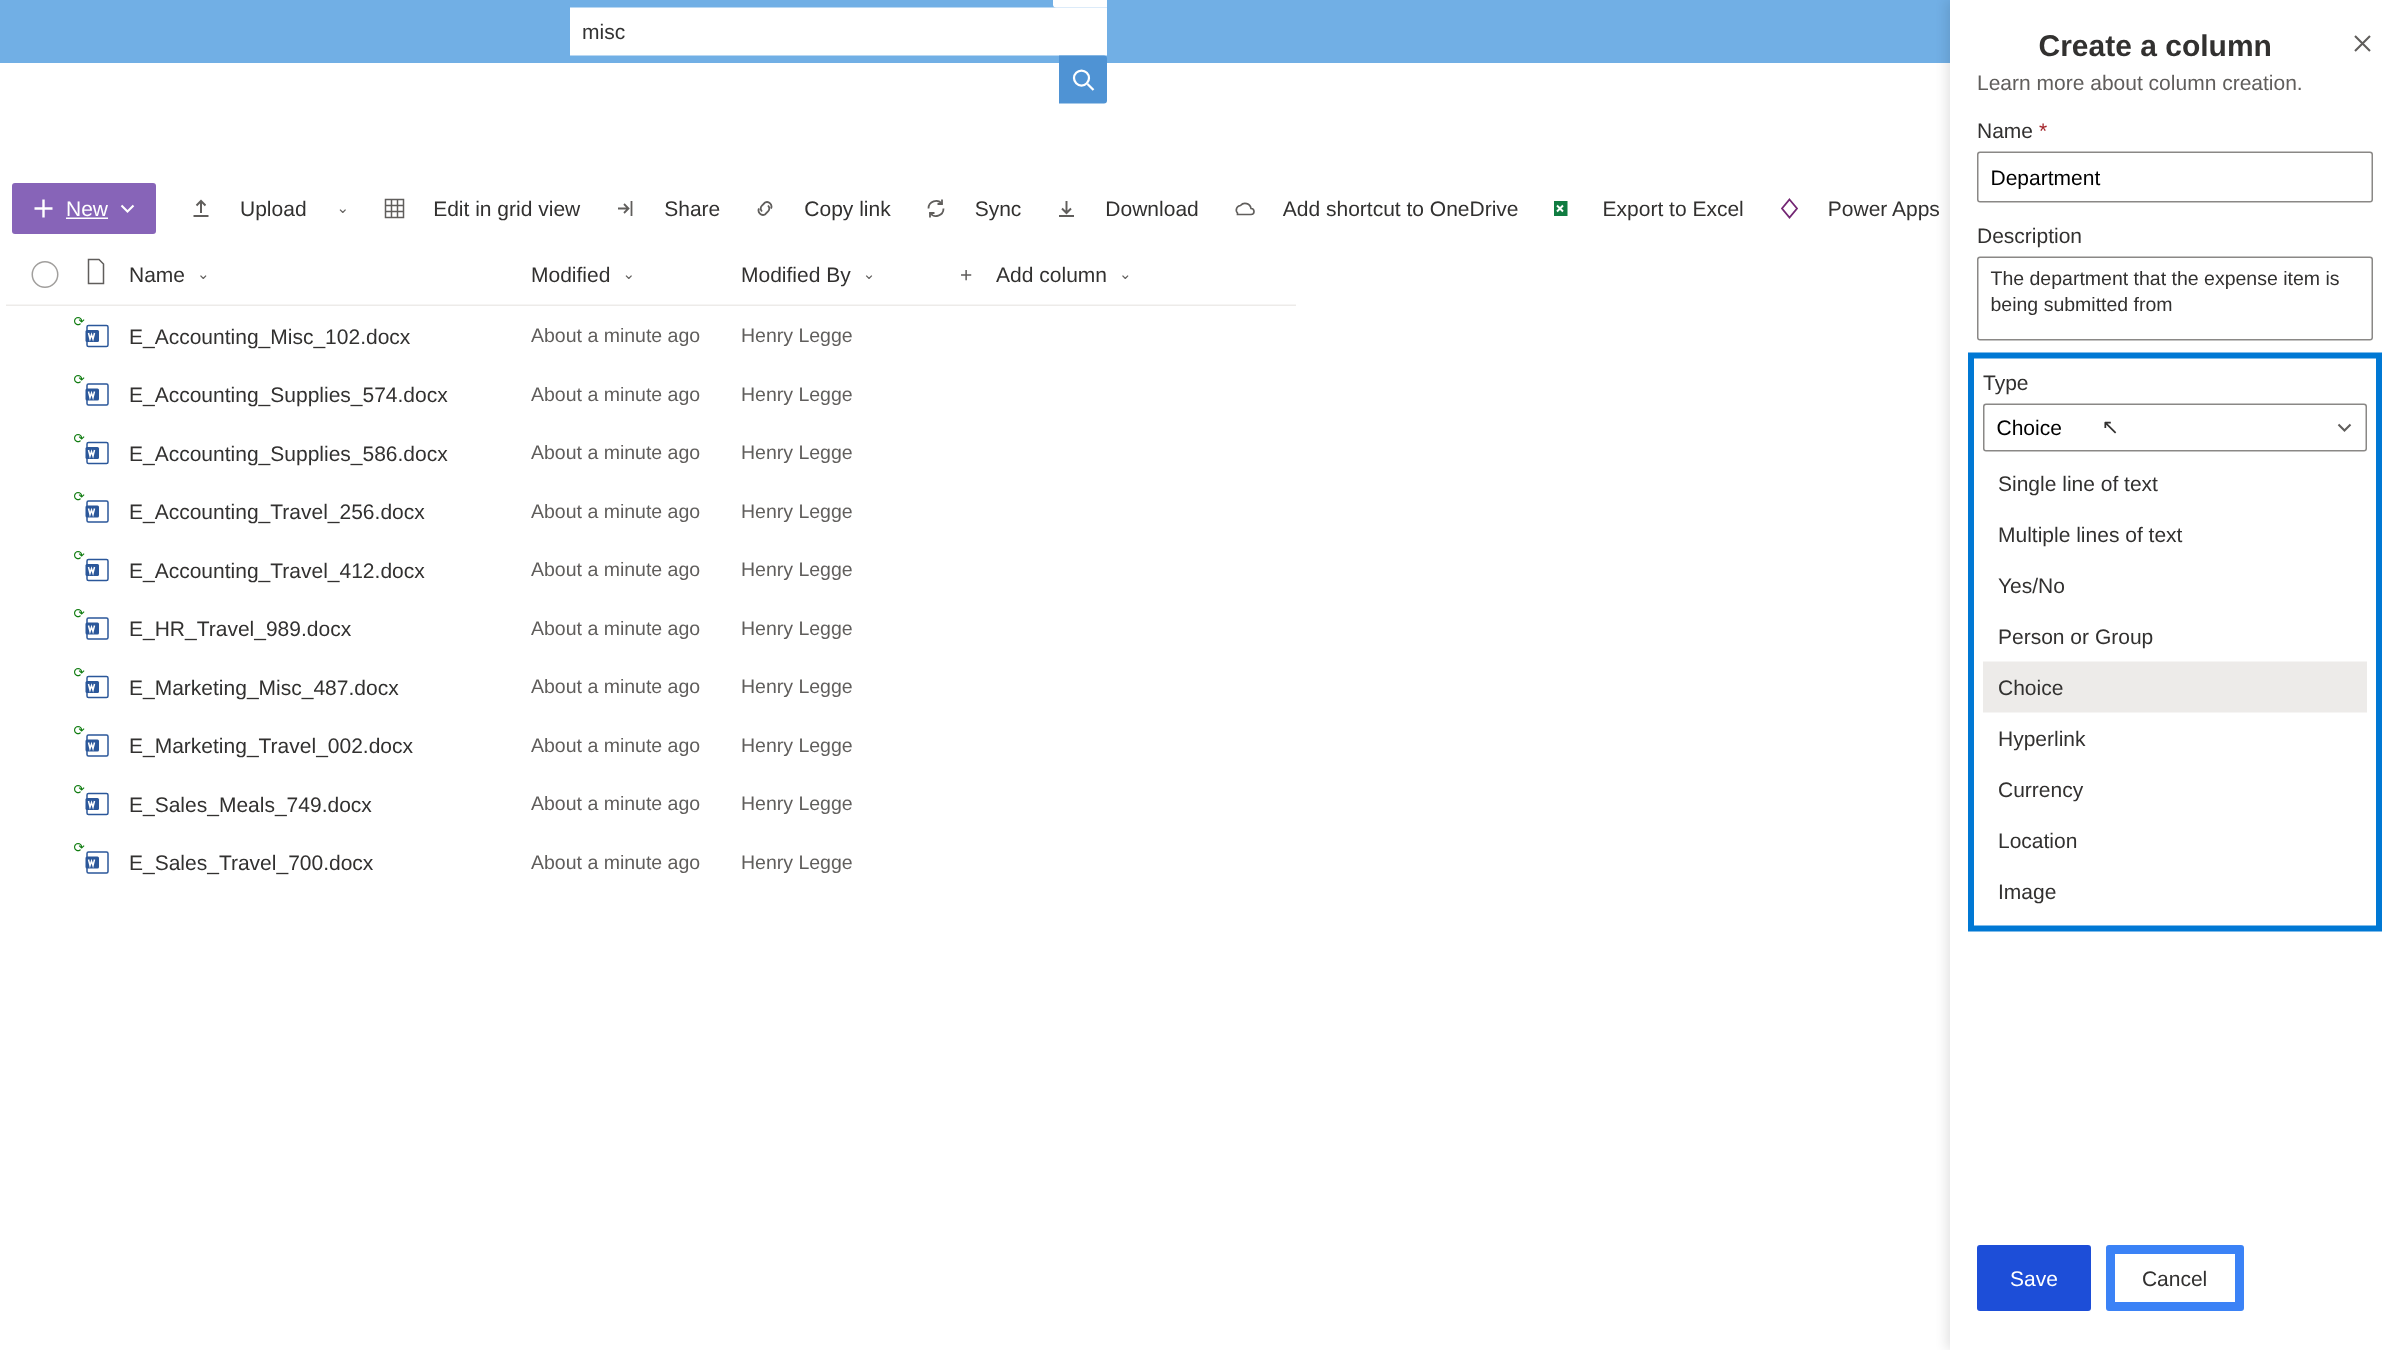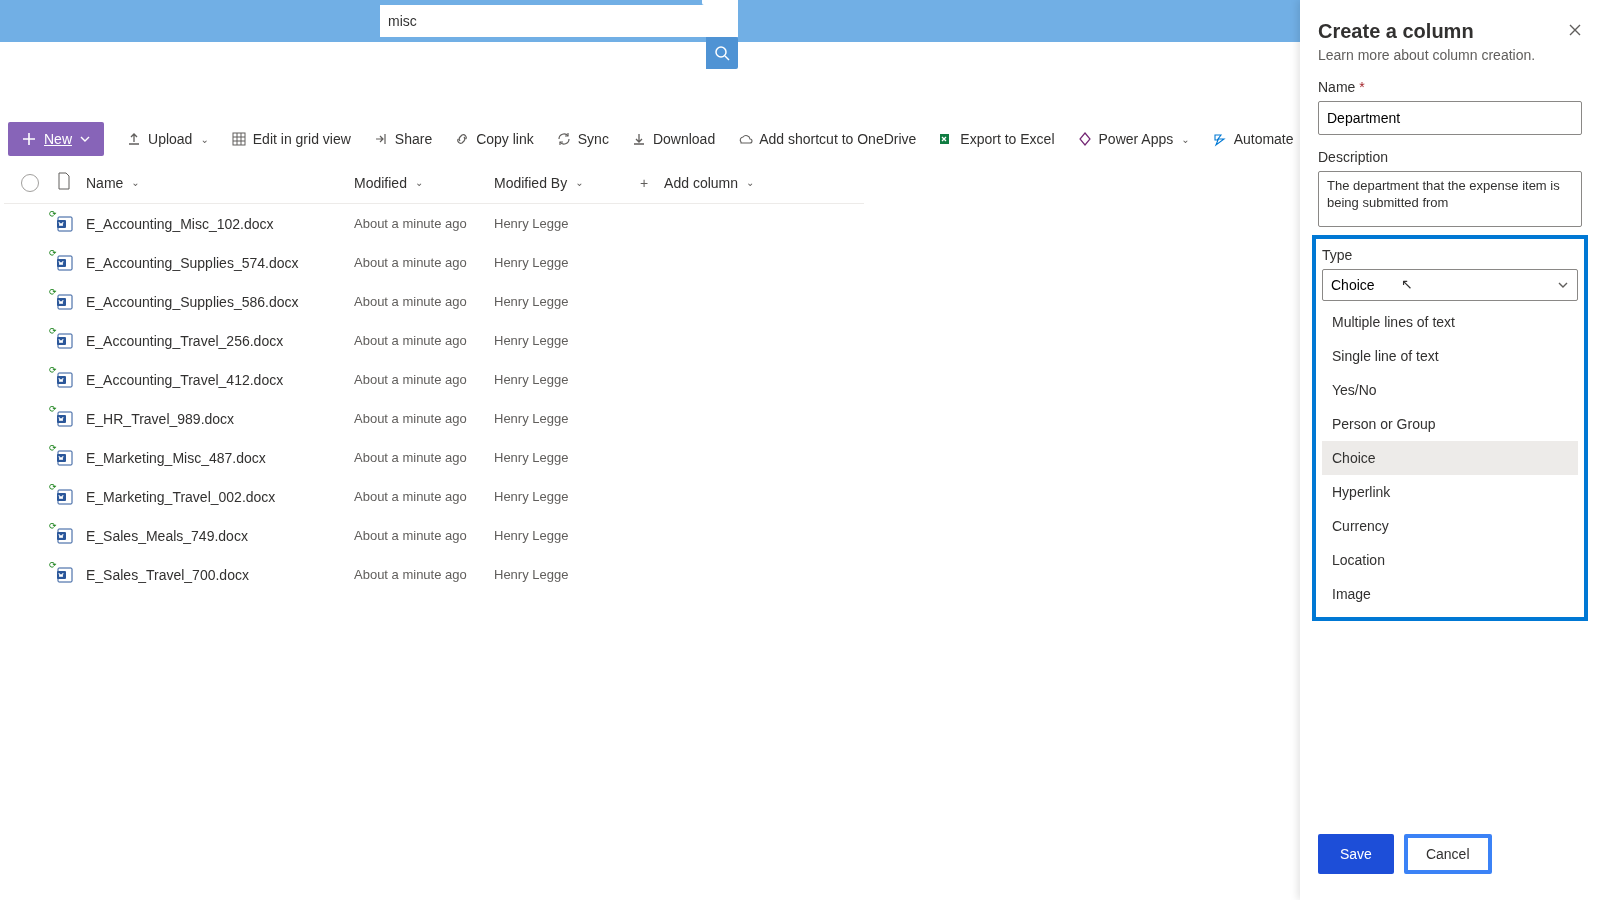--- a/index.html
+++ b/index.html
@@ -11,21 +11,21 @@
   .search-back { width: 36px; height: 32px; background: #fff; border: none; display: flex; align-items: center; justify-content: center; border-radius: 2px 0 0 2px; }
   .search-input { width: 358px; height: 32px; border: none; padding: 0 8px; font-size: 14px; color: #333; background: #fff; outline: none; }
   .search-btn { width: 32px; height: 32px; background: #4f93d4; border: none; display:flex; align-items:center; justify-content:center; border-radius: 0 2px 2px 0; }
 
   
   .subbar { height: 74px; border-bottom: 0; }
 
   
   .toolbar { display: flex; align-items: center; gap: 2px; padding: 6px 4px; }
   .new-btn { background: #8764b8; color:#fff; border:none; height:34px; padding:0 14px; border-radius:2px; display:flex; align-items:center; gap:8px; font-size:14px; margin-right:10px;text-decoration:underline;}
-  .tool-item { display:flex; align-items:center; gap:6px; padding:6px 10px; color:#323130; font-size:14px; cursor:pointer; }
+  .tool-item { display:flex; align-items:center; gap:18px; padding:6px 10px; color:#323130; font-size:14px; cursor:pointer; }
   .tool-item svg { color:#605e5c; }
   .chev { font-size:10px; color:#605e5c; margin-left:2px;}
 
   
   .crumbrow { display:flex; align-items:center; gap:10px; padding: 18px 4px 14px; }
   .crumb-doc { font-size:20px; color:#605e5c; }
   .crumb-sep { color:#a19f9d; font-size:14px; }
   .crumb-cur { font-size:20px; font-weight:600; color:#323130; }
 
   
@@ -39,40 +39,40 @@
   .col-add{ display:flex; align-items:center; gap:6px; color:#323130;}
   .row{ display:flex; align-items:center; height:39px; font-size:14px; color:#323130;}
   .row .col-mod, .row .col-modby{ color:#605e5c; font-size:13px;}
   .doc-icon{ width:18px; height:18px; position:relative; }
   .doc-icon svg{ display:block;}
   .sync-overlay{ position:absolute; top:-6px; left:-7px; font-size:9px; color:#107c10;}
   .circle-empty{ width:18px; height:18px; border:1px solid #a19f9d; border-radius:50%;}
 
   
   .panel { position:absolute; top:0; right:0; width:300px; height:900px; background:#fff; box-shadow:-2px 0 8px rgba(0,0,0,.12); padding:20px 18px; display:flex; flex-direction:column;}
-  .panel-head{ display:flex; align-items:center; justify-content:space-between; margin-bottom:4px;}
+  .panel-head{ display:flex; align-items:center; justify-content:space-between; margin-bottom:4px;margin-left:41px;}
   .panel-title{ font-size:20px; font-weight:600; color:#323130;}
   .close-x{ background:none;border:none;color:#605e5c;font-size:16px;cursor:pointer;}
   .panel-link{ color:#605e5c; font-size:14px; margin-bottom:16px;}
   .fld-label{ font-size:14px; color:#323130; margin-bottom:6px;}
   .req{ color:#a4262c;}
   .txt-input{ width:100%; height:34px; border:1px solid #8a8886; padding:0 8px; font-size:14px; border-radius:2px; margin-bottom:14px;}
   .txt-area{ width:100%; height:56px; border:1px solid #8a8886; padding:6px 8px; font-size:13px; border-radius:2px; resize:none; margin-bottom:0; color:#323130; line-height:1.3;}
 
   .highlight-box{ border:4px solid #0078d4; margin:8px -6px 0 -6px; padding:8px 6px 6px 6px;}
   .type-label{ font-size:14px; color:#323130; margin-bottom:6px;}
   .select-box{ width:100%; height:32px; border:1px solid #8a8886; border-radius:2px; display:flex; align-items:center; justify-content:space-between; padding:0 8px; font-size:14px; background:#fff; position:relative;}
   .cursor-ptr{ position:absolute; left:78px; top:6px; font-size:14px; color:#323130; pointer-events:none;}
   .dropdown{ margin-top:4px; background:#fff; }
   .dd-item{ padding:9px 10px; font-size:14px; color:#323130; cursor:pointer;}
   .dd-item.sel{ background:#edebe9;}
   
   .panel-foot{ margin-top:auto; display:flex; gap:10px; padding-bottom:6px;}
   .save-btn{ background:#1d4ed8; color:#fff; border:none; padding:8px 22px; font-size:14px; border-radius:2px;}
-  .cancel-btn{ background:#fff; border:4px solid #3b82f6; padding:8px 18px; font-size:14px; border-radius:2px; color:#323130;}
+  .cancel-btn{ background:#fff; border:6px solid #3b82f6; padding:8px 18px; font-size:14px; border-radius:2px; color:#323130;}
 
   .main { padding-left:4px; }
 </style>
 </head>
 <body>
 
 <div class="topbar">
   <div class="searchwrap">
     <button class="search-back">
       <svg width="16" height="16" viewBox="0 0 16 16">
@@ -393,22 +393,22 @@
   <div class="highlight-box">
     <div class="type-label">Type</div>
     <div class="select-box">
       <span>Choice</span>
       <svg width="12" height="12" viewBox="0 0 12 12">
           <path d="M2 4l4 4 4-4" stroke="#605e5c" stroke-width="1.4" fill="none"></path>
         </svg>
       <span class="cursor-ptr">↖</span>
     </div>
     <div class="dropdown" id="type-dd">
+        <div class="dd-item">Single line of text</div>
         <div class="dd-item">Multiple lines of text</div>
-        <div class="dd-item">Single line of text</div>
         <div class="dd-item">Yes/No</div>
         <div class="dd-item">Person or Group</div>
         <div class="dd-item sel">Choice</div>
         <div class="dd-item">Hyperlink</div>
         <div class="dd-item">Currency</div>
         <div class="dd-item">Location</div>
         <div class="dd-item">Image</div>
       </div>
   </div>
 

